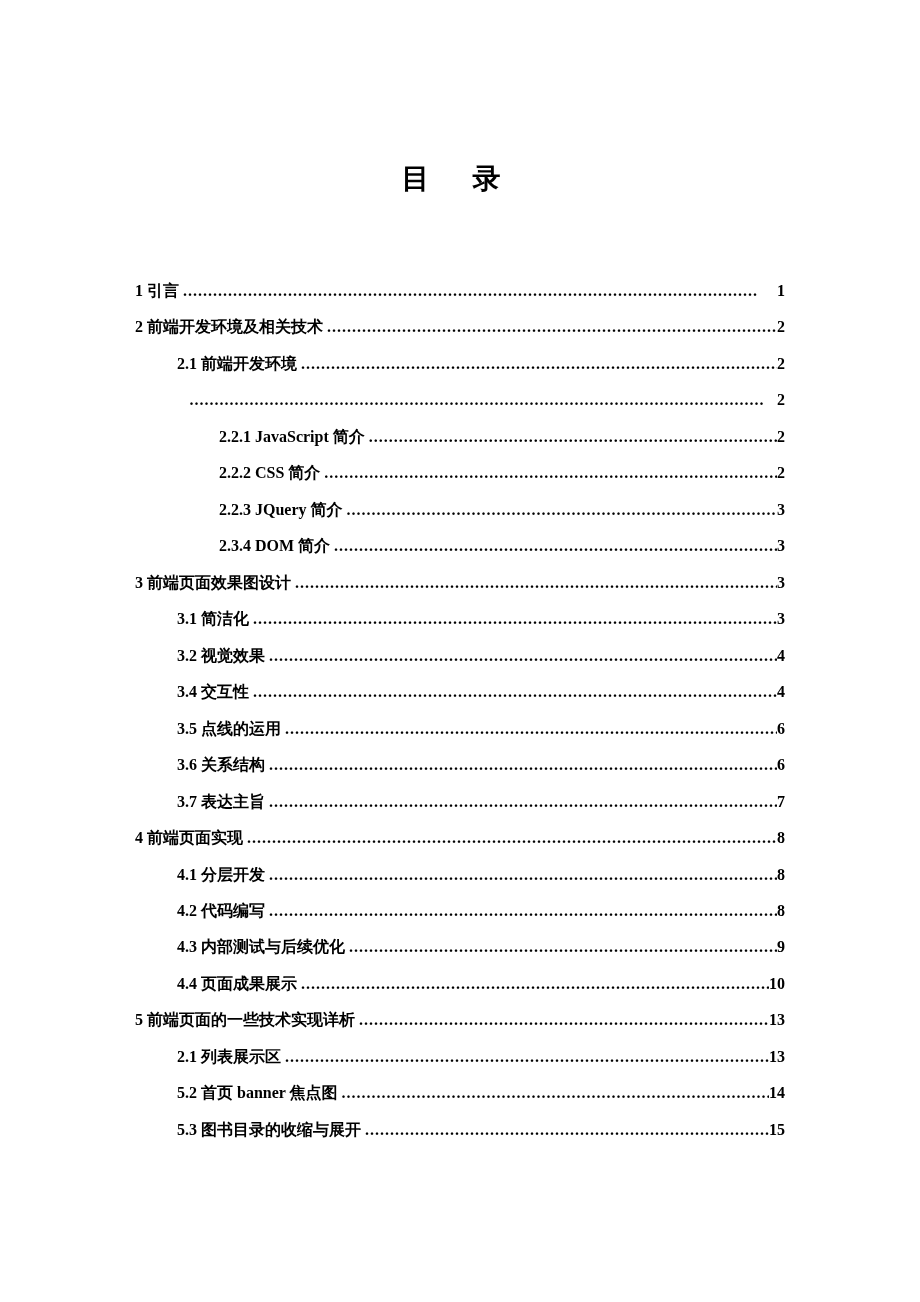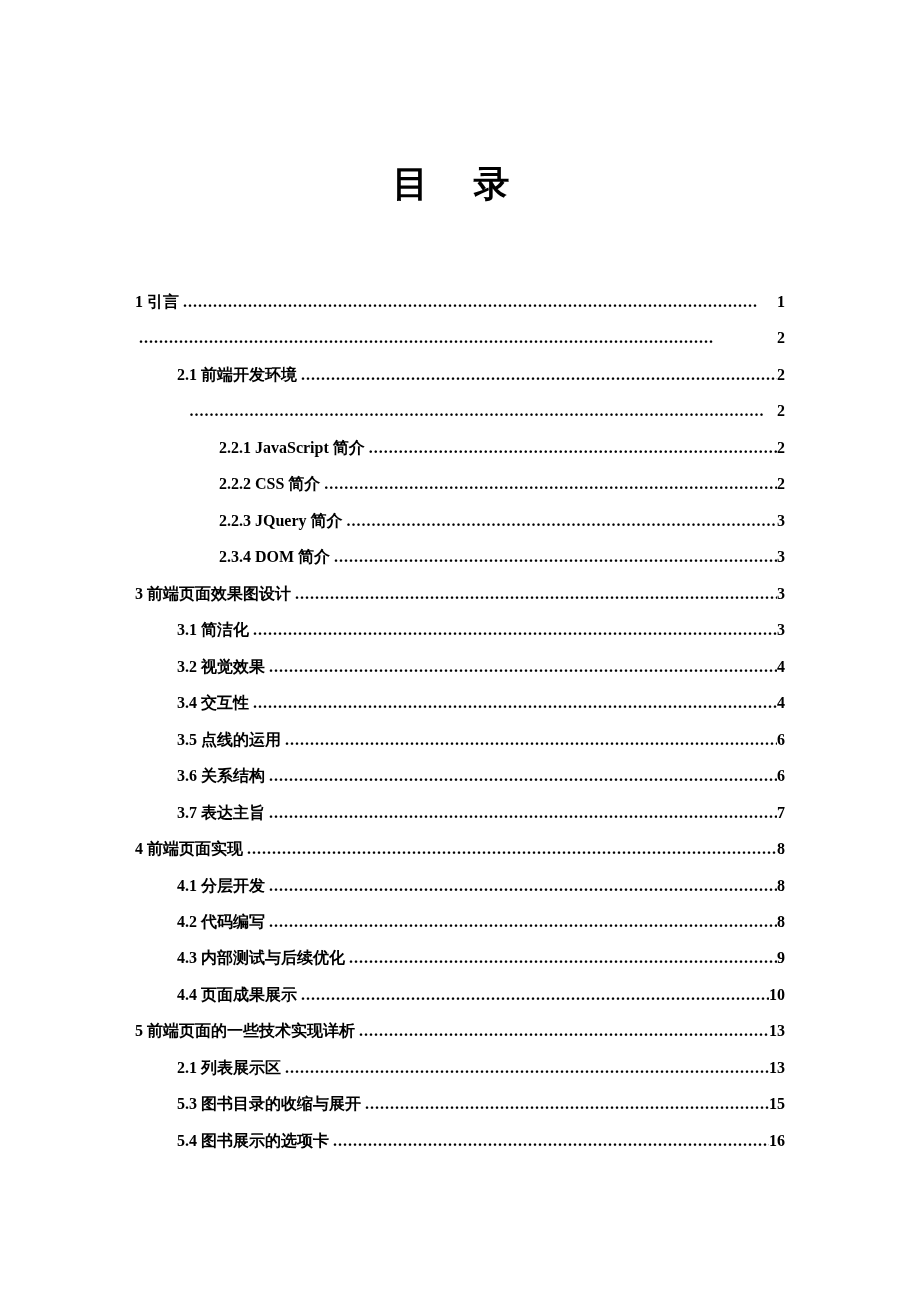--- a/index.html
+++ b/index.html
@@ -10,21 +10,21 @@
     body {
       width: 920px;
       height: 1302px;
       background: #ffffff;
       font-family: "SimSun", "宋体", serif;
       color: #000000;
       padding: 160px 135px 100px 135px;
     }
     .toc-title {
       text-align: center;
-      font-size: 36px;
+      font-size: 28px;
       font-weight: bold;
       letter-spacing: 18px;
       margin-bottom: 75px;
     }
     .toc-container {
       font-size: 16px;
       line-height: 2.28;
     }
     .toc-entry {
       display: flex;
@@ -63,20 +63,21 @@
 
 <div class="toc-title">目 录</div>
 
 <div class="toc-container" id="toc-container">
     <div class="toc-entry level-1">
       <span class="toc-label"><span>1</span> <span>引言</span></span>
       <span class="toc-dots"></span>
       <span class="toc-page">1</span>
     </div>
     <div class="toc-entry level-1">
+      <span class="toc-label"><span>2</span> <span>前端开发环境及相关技术</span></span>
       <span class="toc-dots"></span>
       <span class="toc-page">2</span>
     </div>
     <div class="toc-entry level-2">
       <span class="toc-label"><span>2.1</span> <span>前端开发环境</span></span>
       <span class="toc-dots"></span>
       <span class="toc-page">2</span>
     </div>
     <div class="toc-entry level-2">
       <span class="toc-dots"></span>
@@ -166,22 +167,22 @@
       <span class="toc-label"><span>5</span> <span>前端页面的一些技术实现详析</span></span>
       <span class="toc-dots"></span>
       <span class="toc-page">13</span>
     </div>
     <div class="toc-entry level-2">
       <span class="toc-label"><span>2.1</span> <span>列表展示区</span></span>
       <span class="toc-dots"></span>
       <span class="toc-page">13</span>
     </div>
     <div class="toc-entry level-2">
+      <span class="toc-label"><span>5.2</span> <span>首页 banner 焦点图</span></span>
+      <span class="toc-dots"></span>
+      <span class="toc-page">14</span>
+    </div>
+    <div class="toc-entry level-2">
       <span class="toc-label"><span>5.3</span> <span>图书目录的收缩与展开</span></span>
       <span class="toc-dots"></span>
       <span class="toc-page">15</span>
     </div>
-    <div class="toc-entry level-2">
-      <span class="toc-label"><span>5.4</span> <span>图书展示的选项卡</span></span>
-      <span class="toc-dots"></span>
-      <span class="toc-page">16</span>
-    </div>
   </div>
 
 </body></html>

